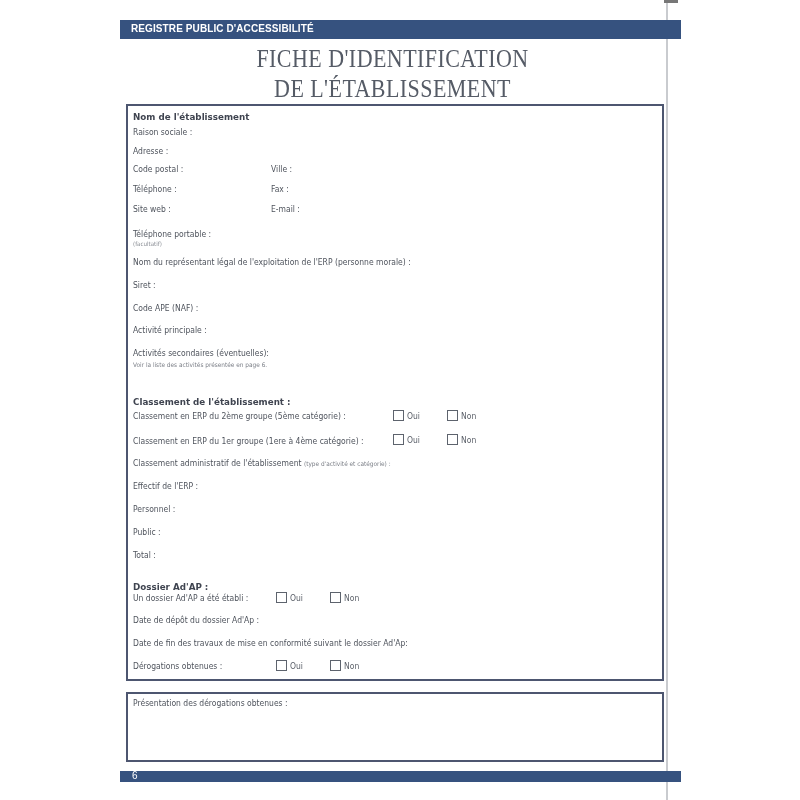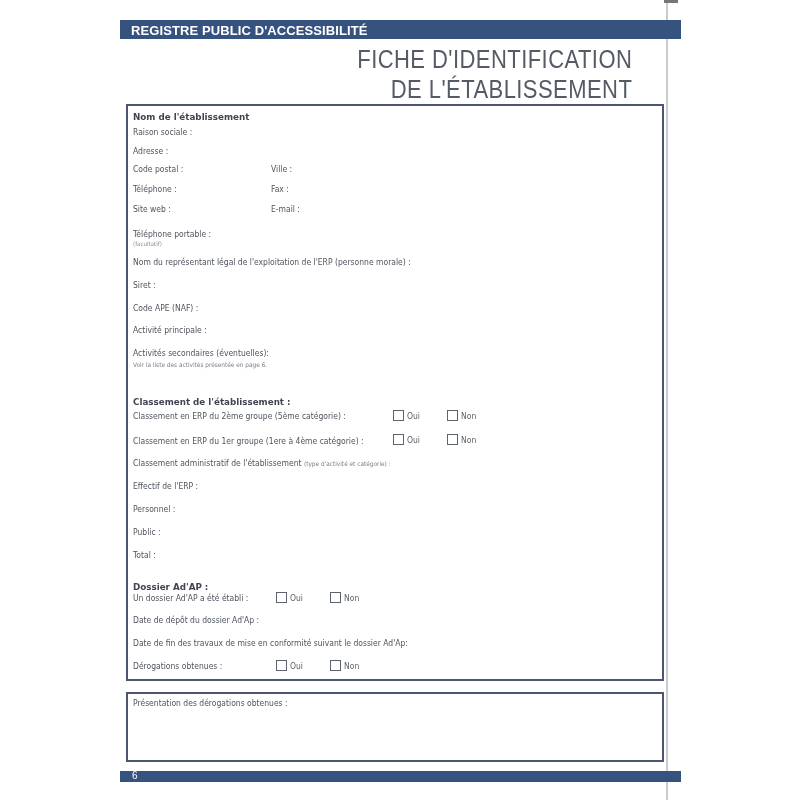--- a/index.html
+++ b/index.html
@@ -10,25 +10,25 @@
     .page-edge {
       position: absolute; left: 666px; top: 0; width: 2px; height: 800px;
       background: #c9cbcf;
     }
     .header-band {
       position: absolute; left: 120px; top: 20px; width: 561px; height: 19px;
       background: #36527f;
     }
     .header-band span {
       position: absolute; left: 11px; top: 3px; color: #ffffff;
-      font-family: "Liberation Sans", sans-serif; font-weight: bold; font-size: 13px; letter-spacing: 0.1px;
+      font-family: "Liberation Sans", sans-serif; font-weight: bold; font-size: 10px; letter-spacing: 0.1px;
     }
     .title {
-      position: absolute; left: 120px; top: 44px; width: 545px; text-align: right;
-      font-family: Liberation Sans, sans-serif; font-size: 25px; line-height: 30px; color: #555b66;
+      position: absolute; left: 120px; top: 44px; width: 545px; text-align: center;
+      font-family: Liberation Serif, serif; font-size: 25px; line-height: 30px; color: #555b66;
       letter-spacing: 0.5px;
     }
     .title div { transform: scaleX(0.88); }
     .box {
       position: absolute; border: 2px solid #4d5670; box-sizing: border-box;
     }
     .main-box { left: 126px; top: 104px; width: 538px; height: 577px; }
     .derog-box { left: 126px; top: 692px; width: 538px; height: 70px; }
     .lbl {
       position: absolute; font-size: 8.3px; color: #4e535c; white-space: nowrap;

